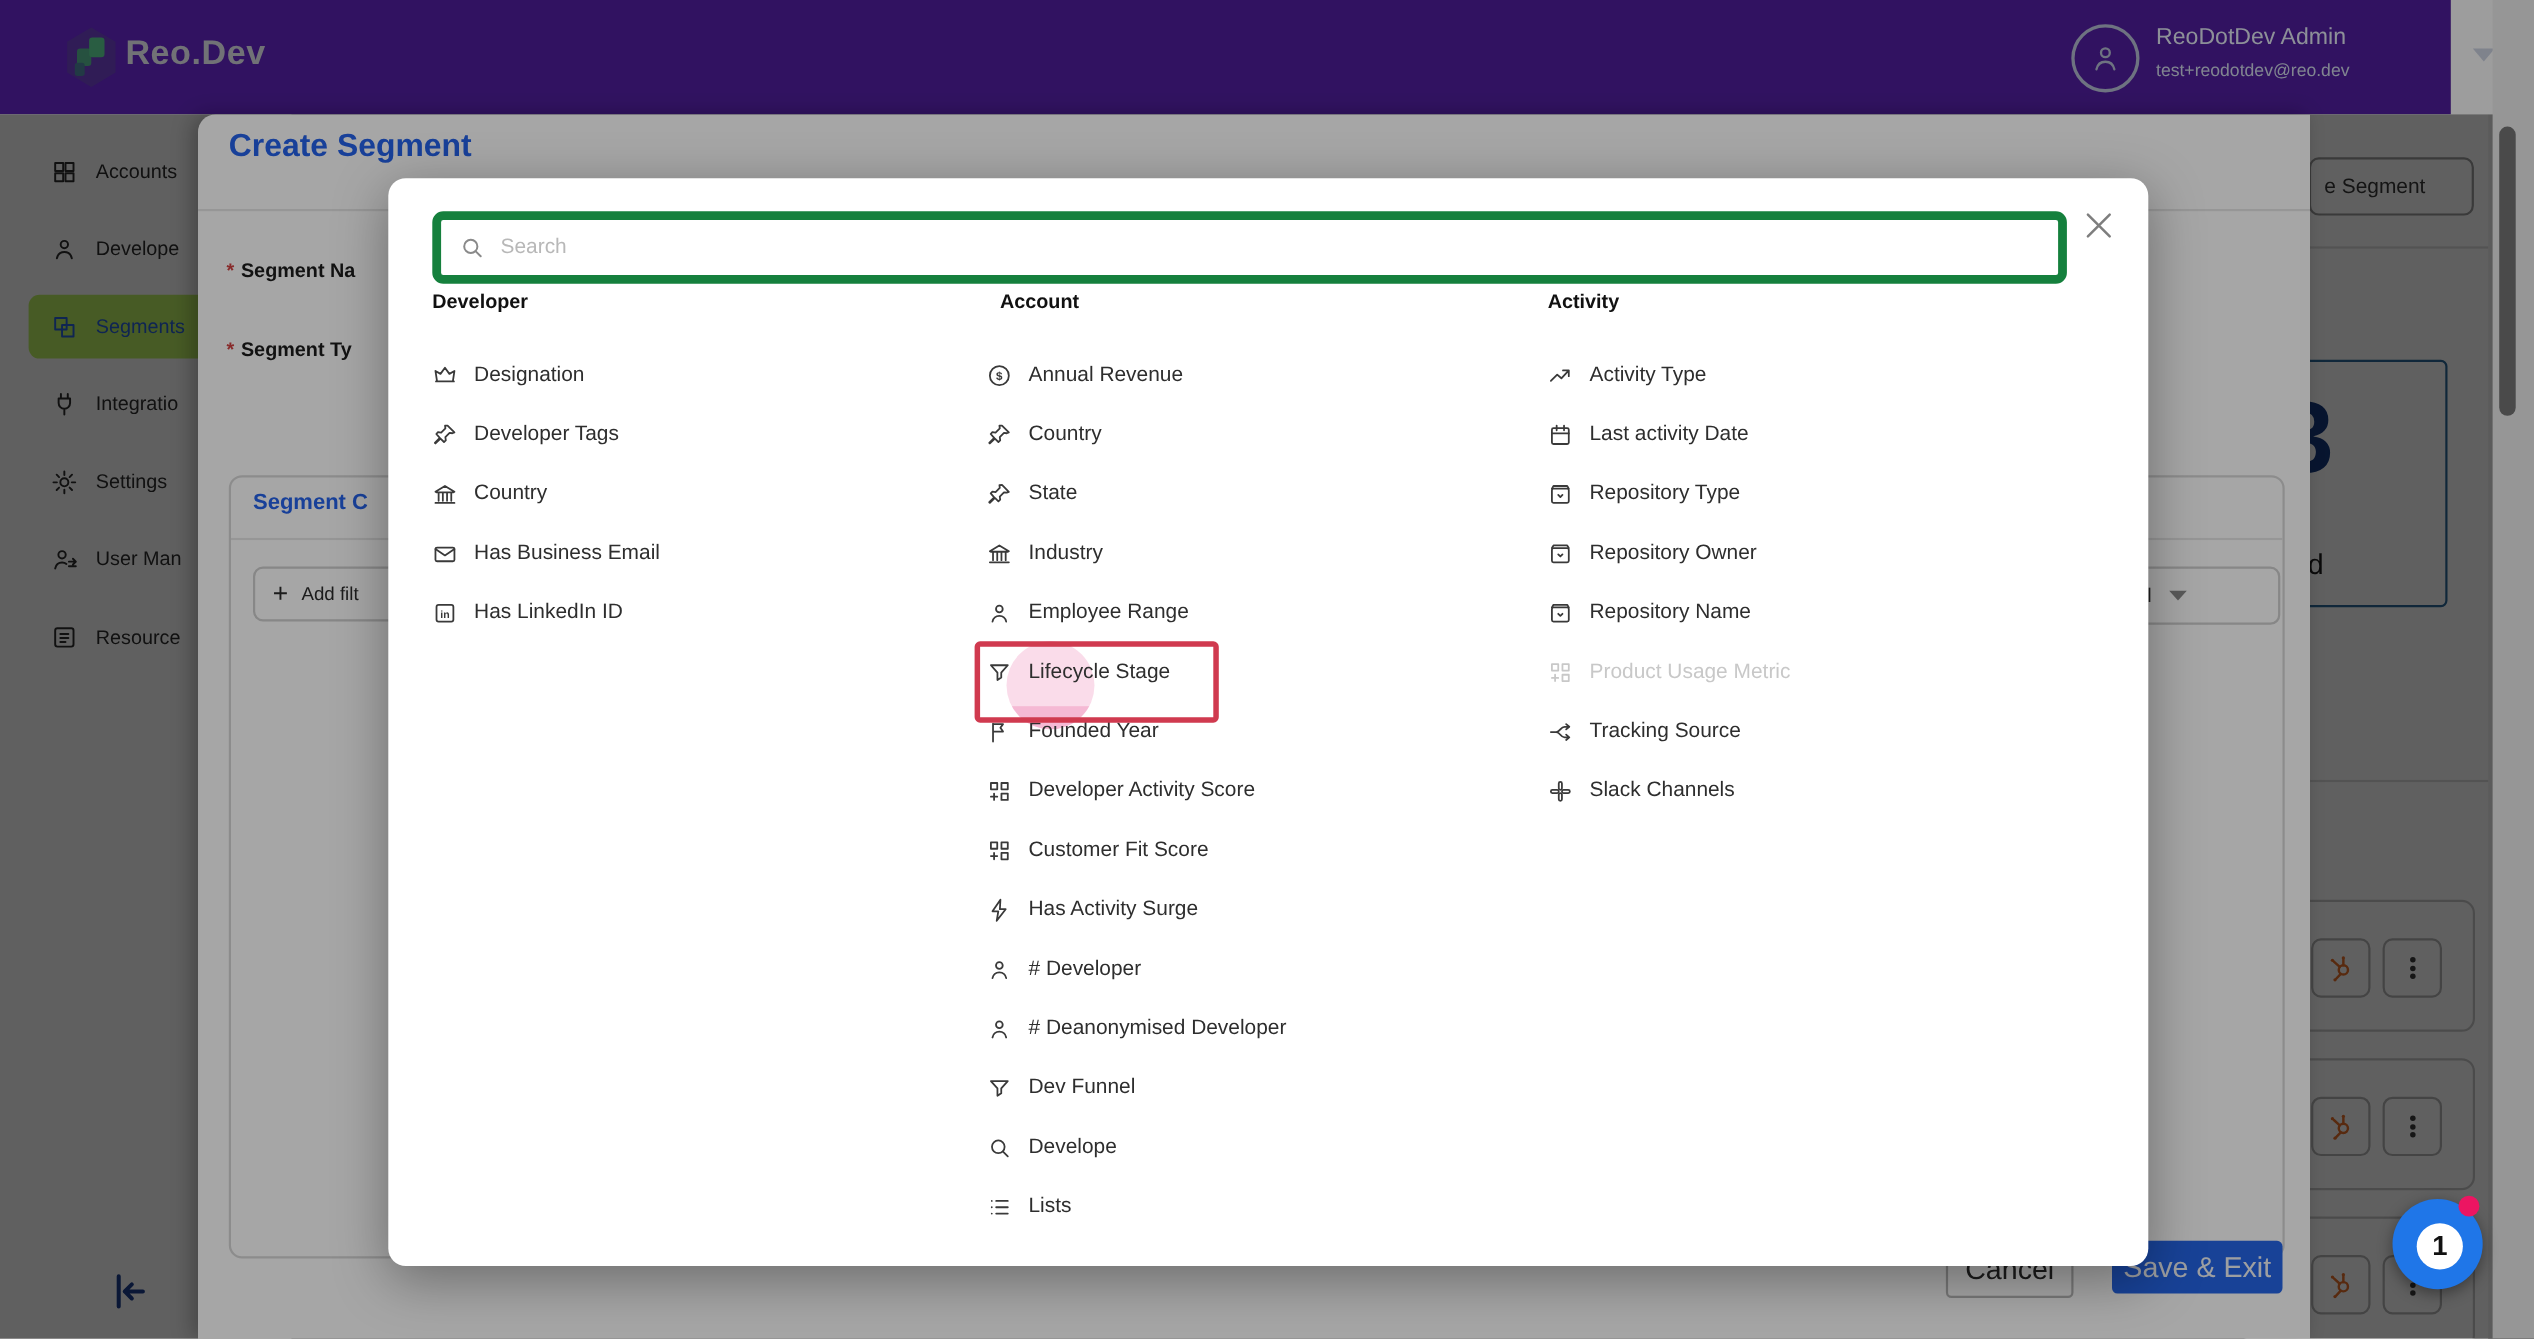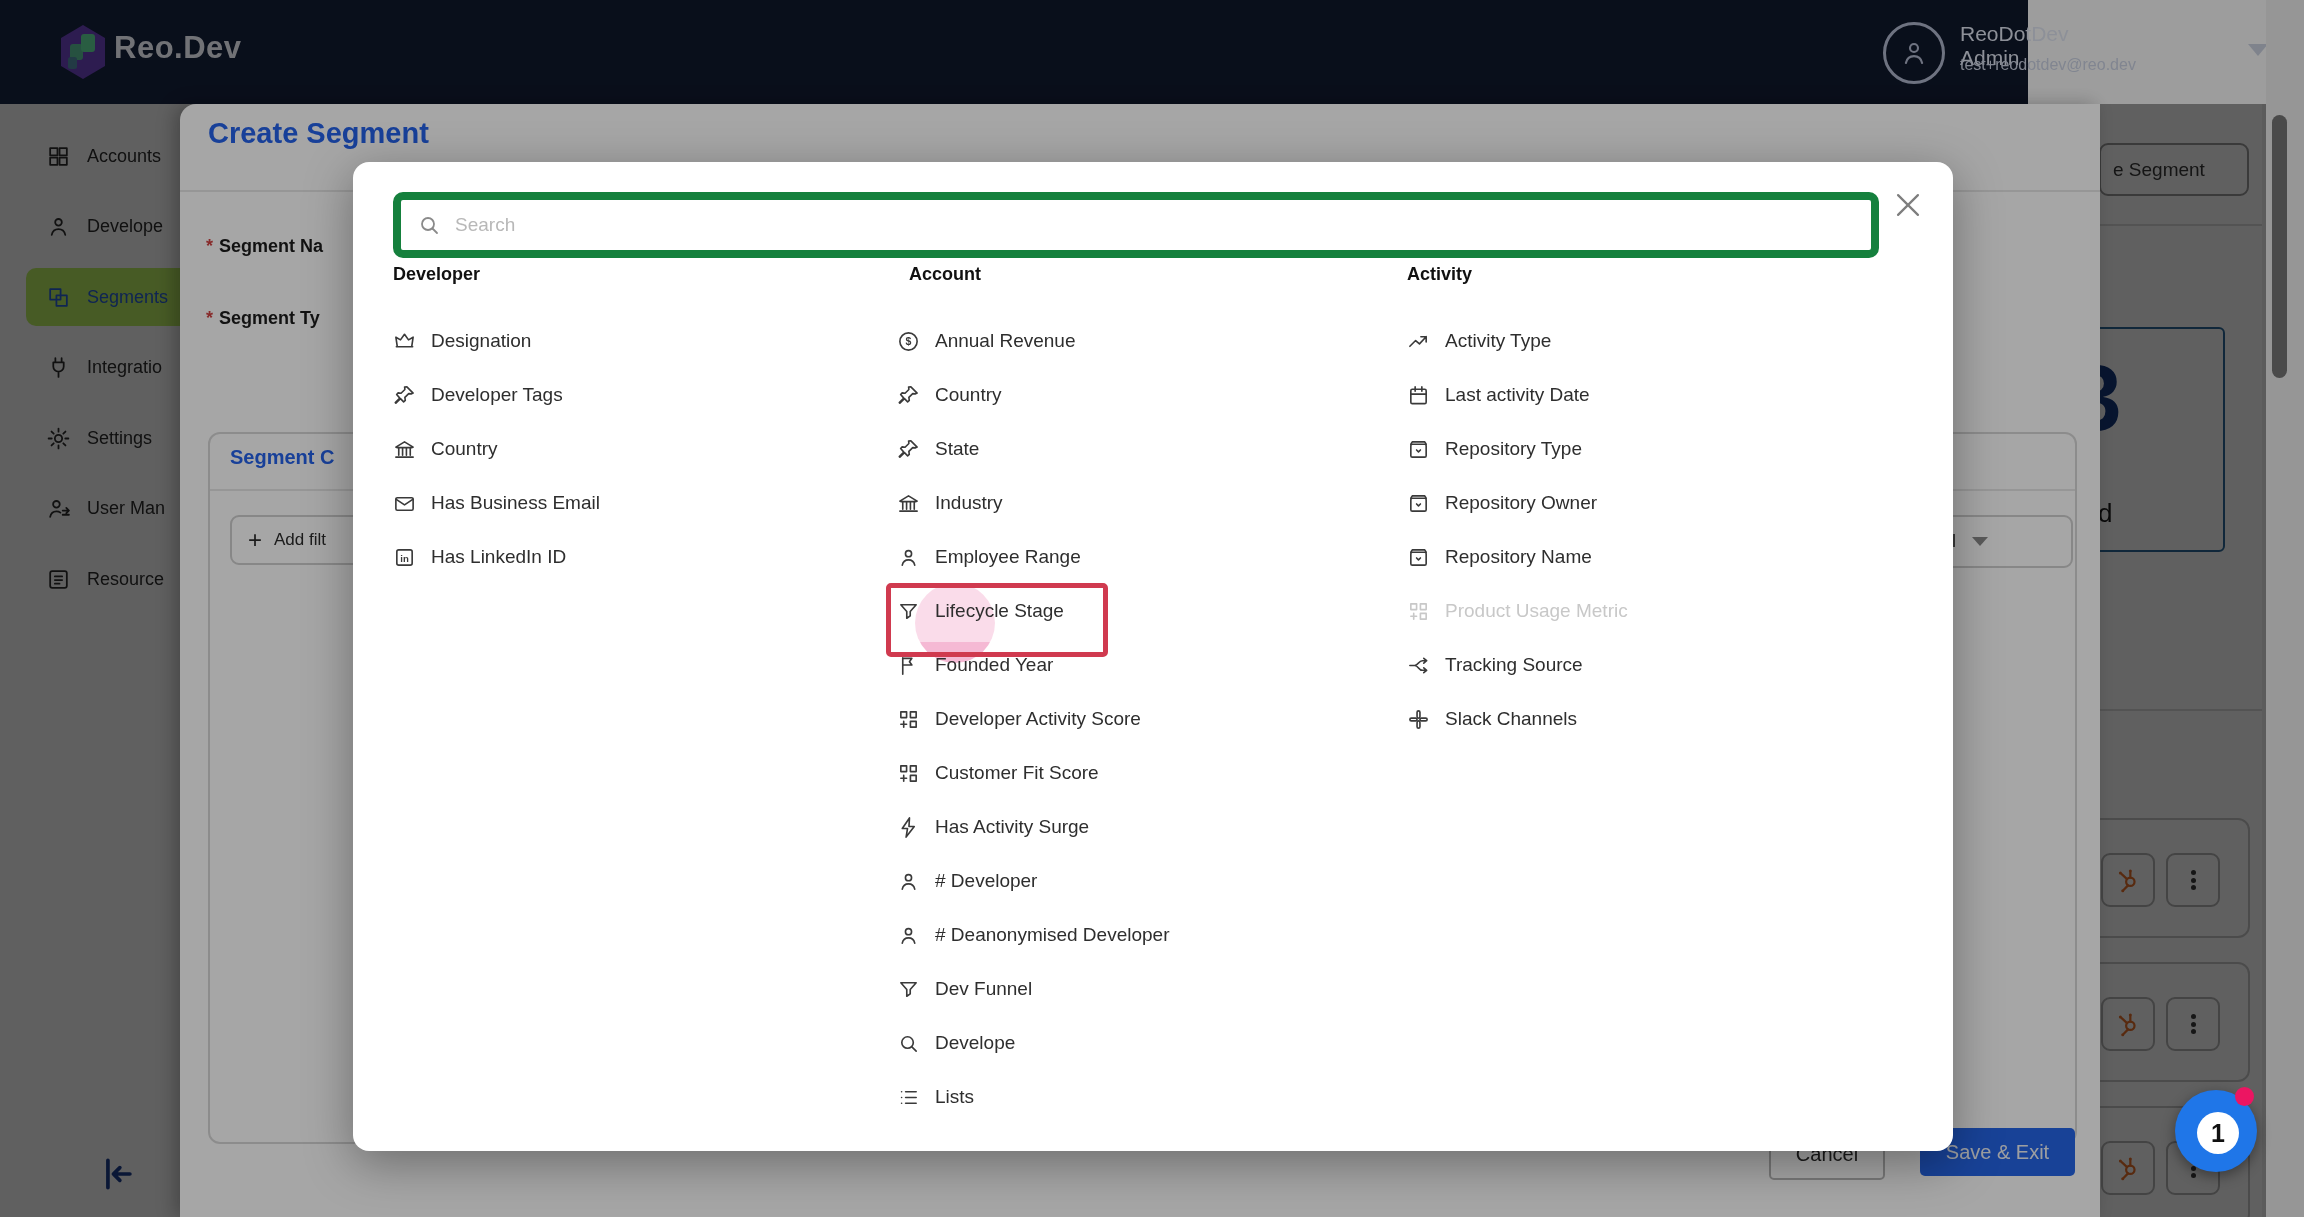--- a/index.html
+++ b/index.html
@@ -10,21 +10,21 @@
   #base{z-index:1;}
   #dim-base{z-index:2;left:0;top:104px;width:2304px;height:1113px;background:rgba(0,0,0,0.42);}
   #drawer{z-index:3;left:180px;top:104px;width:1920px;height:1113px;background:#fff;
           border-top-left-radius:16px;box-shadow:-6px 0 18px rgba(0,0,0,.25);}
   #backdrop{z-index:4;left:0;top:0;width:2304px;height:1217px;background:rgba(0,0,0,0.35);}
   #modal{z-index:5;left:353px;top:162px;width:1600px;height:989px;background:#fff;
          border-radius:16px;box-shadow:0 12px 48px rgba(0,0,0,.35);}
   #gutter{z-index:6;}
   #chat{z-index:7;}
   
-  #header{left:0;top:0;width:2028px;height:104px;background:#0f172a;text-decoration:underline;}
+  #header{left:0;top:0;width:2228px;height:104px;background:#4c1d95;text-decoration:underline;}
   .brand-text{left:114px;top:30px;font-size:31px;font-weight:700;color:#aeb0b6;letter-spacing:.5px;}
   .hexa{left:60px;top:24px;}
   .avatar{left:1883px;top:22px;width:56px;height:56px;border:3px solid #aab1c6;border-radius:50%;
           display:flex;align-items:center;justify-content:center;color:#aab1c6;}
   .uname{left:1960px;top:22px;font-size:21px;color:#d9deea;}
   .umail{left:1960px;top:56px;font-size:16px;color:#c6cdde;}
   .ucaret{left:2248px;top:44px;width:0;height:0;border-left:10px solid transparent;
           border-right:10px solid transparent;border-top:12px solid #c3c9d8;}
   
   #sidebar{left:0;top:104px;width:265px;height:1113px;background:#ffffff;}
@@ -56,21 +56,21 @@
   .dc-title{left:20px;top:12px;font-size:20px;font-weight:700;color:#2563eb;}
   .dc-div{left:0;top:55px;width:100%;height:2px;background:#e6e6e6;}
   .addf{left:20px;top:81px;width:330px;height:46px;border:2px solid #cfcfcf;border-radius:9px;
         display:flex;align-items:center;font-size:17px;color:#2b2b2b;}
   .addf .plus{font-size:24px;margin:0 12px 0 16px;color:#2b2b2b;}
   .msel{left:1687px;top:81px;width:158px;height:49px;border:2px solid #cfcfcf;border-radius:9px;
         display:flex;align-items:center;font-size:18px;color:#2e2e2e;padding-left:14px;}
   .msel .car{margin-left:16px;width:0;height:0;border-left:8px solid transparent;
              border-right:8px solid transparent;border-top:9px solid #8a8a8a;}
   .ft-btn{top:1024px;height:48px;border-radius:5px;display:flex;align-items:center;justify-content:center;
-          font-size:20px;cursor:pointer;}
+          font-size:26px;cursor:pointer;}
   .cancel{left:1589px;width:112px;background:#fff;border:2px solid #b9b9b9;color:#2b2b2b;}
   .save{left:1740px;width:155px;background:#2666e8;color:#f2f4f8;}
   
   .search-wrap{left:40px;top:30px;width:1470px;height:50px;border:8px solid #15803d;border-radius:10px;
                display:flex;align-items:center;}
   .search-wrap input{border:none;outline:none;flex:1;font-size:19px;color:#333;background:transparent;
                      font-family:"Liberation Sans",sans-serif;}
   .search-wrap input::placeholder{color:#b8b8b8;}
   .search-wrap .ic{margin:0 12px 0 16px;color:#8a8a8a;}
   .close-x{left:1538px;top:26px;width:34px;height:34px;color:#7e7e7e;cursor:pointer;}

